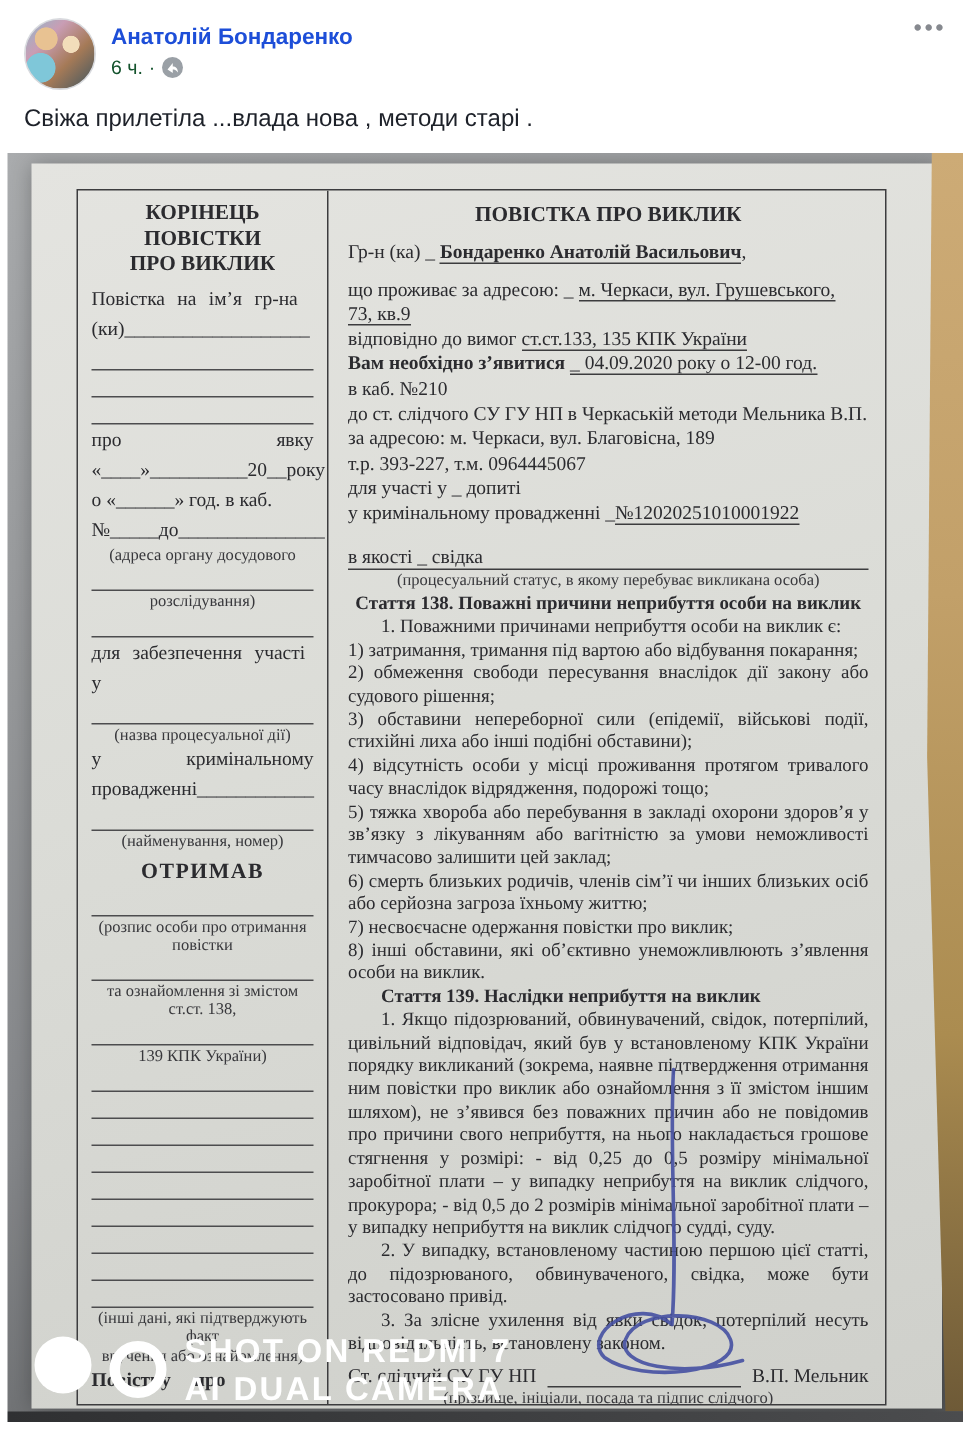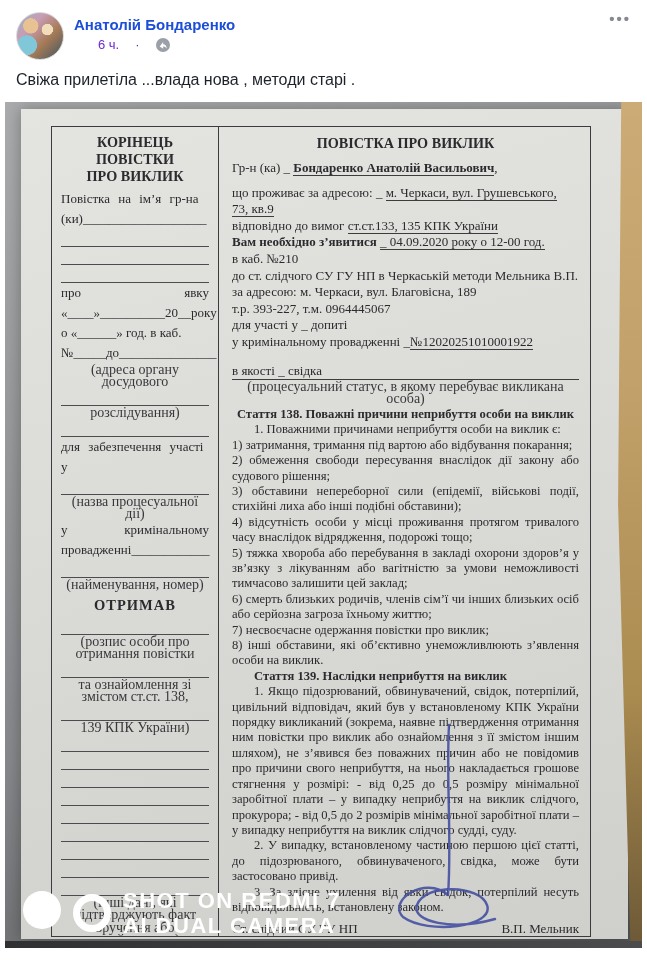--- a/index.html
+++ b/index.html
@@ -10,21 +10,21 @@
   .post-header { display:flex; padding:12px 16px 2px 16px; position:relative; }
   .avatar { width:48px; height:48px; border-radius:50%; flex:0 0 48px; cursor:pointer;
     background:
       radial-gradient(circle at 30% 28%, #e8c292 0 16%, rgba(0,0,0,0) 17%),
       radial-gradient(circle at 66% 36%, #f2ddba 0 13%, rgba(0,0,0,0) 14%),
       radial-gradient(circle at 22% 70%, #7fc7d9 0 20%, rgba(0,0,0,0) 21%),
       linear-gradient(135deg,#8fb9c9 0%, #c99db4 30%, #a57a57 62%, #3e5560 100%);
     border:1px solid #d8dade; }
   .h-meta { margin-left:10px; flex:1; min-width:0; }
   .author { color:#1d4ed8; font-weight:bold; font-size:15px; line-height:20px; margin-top:3px; cursor:pointer; }
-  .sub { color:#6d28d9; font-size:13px; line-height:17px; display:flex; align-items:center; gap:16px; margin-top:1px;margin-left:24px; }
+  .sub { color:#14532d; font-size:13px; line-height:17px; display:flex; align-items:center; gap:4px; margin-top:1px; }
   .privacy { display:inline-flex; align-items:center; }
   .menu-dots { position:absolute; right:16px; top:10px; color:#86898f; font-size:15px; letter-spacing:2px; cursor:pointer; font-weight:bold; }
 
   .post-message { font-size:16px; color:#1d2129; padding:8px 16px 12px 16px; line-height:20px; }
 
   
   .photo { position:relative; margin:0 5px; height:846px; overflow:hidden; cursor:pointer;
     background:linear-gradient(158deg,#a9abad 0%, #97999b 30%, #85878a 60%, #6a6c6e 82%, #525456 100%); }
   .photo-bottom-band { position:absolute; left:0; right:0; bottom:0; height:7px;
     background:linear-gradient(90deg,#2f3032,#4b4c4e); z-index:3; }
@@ -40,21 +40,21 @@
     font-family:"Liberation Serif", serif; overflow:hidden; }
 
   
   .col-left { width:166px; flex:0 0 166px; padding:6px 9px 2px 9px; font-size:13px; line-height:20px; }
   .lc-title { font-weight:bold; text-align:center; font-size:14.2px; line-height:17px; margin:1px 0 4px; }
   .lc-just { word-spacing:5px; }
   .lc-between { display:flex; justify-content:space-between; }
   .lc-bold { font-weight:bold; }
   .lc-bold-just { font-weight:bold; word-spacing:12px; }
   .blank { border-bottom:1px solid #4c4c4e; height:18px; }
-  .small-note { font-size:14px; line-height:12px; text-align:center; color:#38383c; padding-top:1px; }
+  .small-note { font-size:11px; line-height:12px; text-align:center; color:#38383c; padding-top:1px; }
   .lc-otrymav { font-weight:bold; text-align:center; font-size:14.5px; margin:4px 0 2px; letter-spacing:1px; }
 
   
   .col-right { flex:1; border-left:1.6px solid #3c3c3e; padding:4px 11px 2px 13px;
     font-size:12.6px; line-height:15.4px; text-align:justify; position:relative; }
   .col-right p { margin:0; }
   .rc-title { font-weight:bold; text-align:center; font-size:14.2px; line-height:18px; margin:3px 0 8px; }
   .intro p { font-size:13px; line-height:16.6px; }
   .u { border-bottom:1px solid #3c3c3e; }
   .gap8 { height:8px; }

